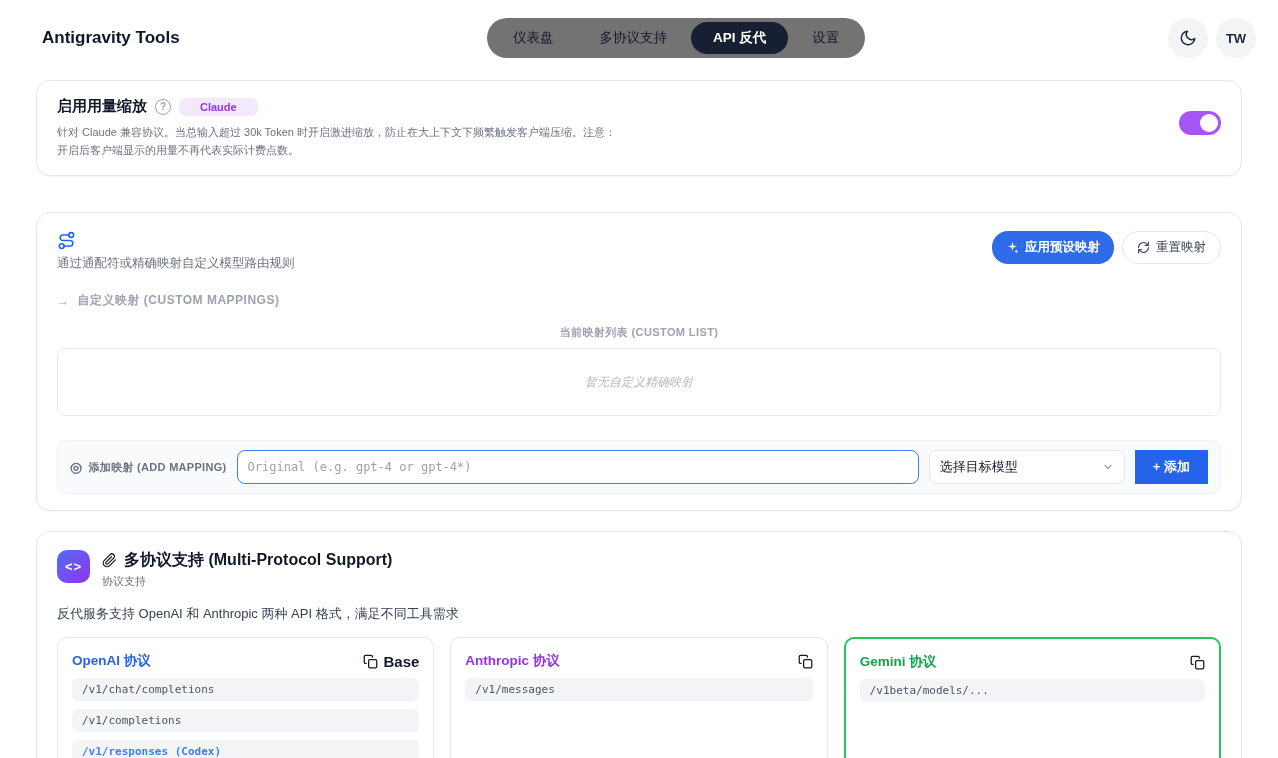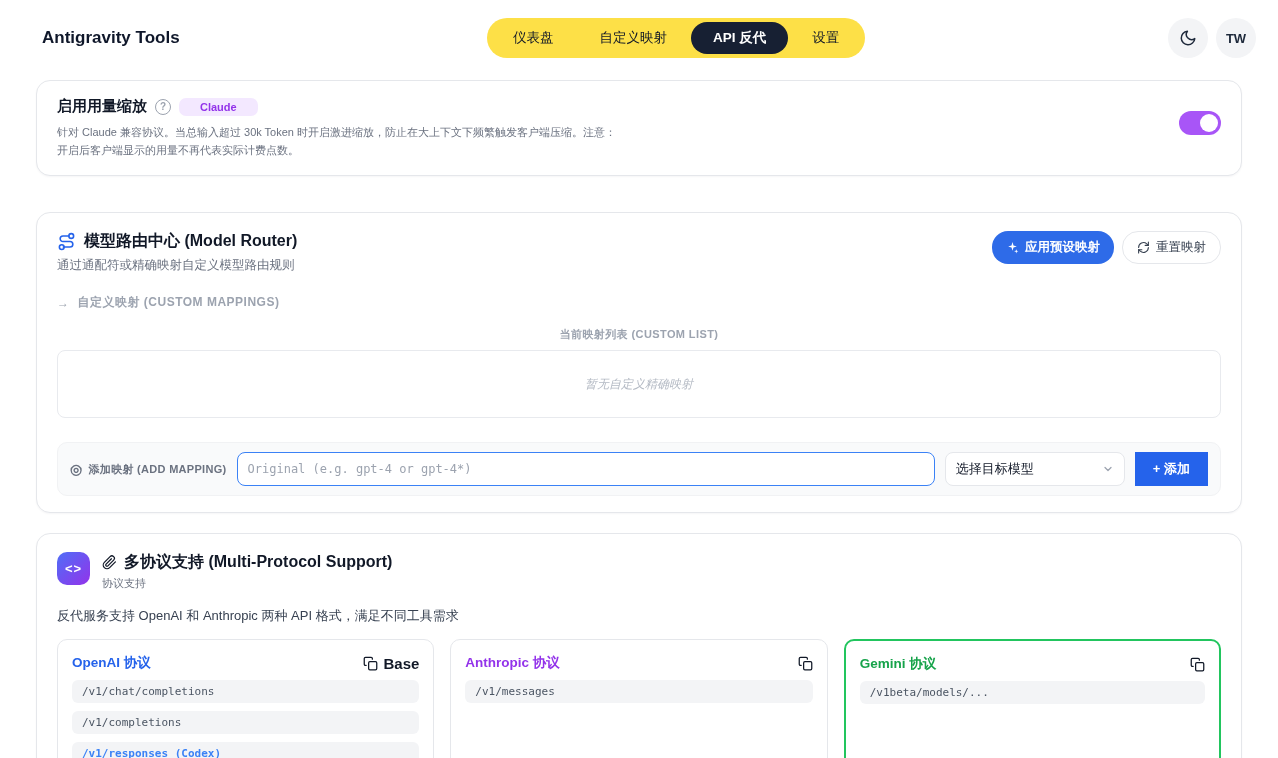--- a/index.html
+++ b/index.html
@@ -1,21 +1,21 @@
 <!DOCTYPE html>
 <html><head>
 <meta charset="utf-8">
 <style>
   * { margin:0; padding:0; box-sizing:border-box; }
   html,body { width:1278px; height:758px; background:#ffffff; font-family:"Liberation Sans", sans-serif; color:#111827; overflow:hidden; }
 
   
   .header { position:relative; height:76px; display:flex; align-items:center; background:#fff; }
   .app-title { position:absolute; left:42px; font-size:17px; font-weight:bold; color:#0f172a; }
-  .nav-pill { position:absolute; left:487px; top:18px; height:40px; background:#fde047; border-radius:20px; display:flex; align-items:flex-start; padding:4px; gap:2px; }
+  .nav-pill { position:absolute; left:487px; top:18px; height:40px; background:#737373; border-radius:20px; display:flex; align-items:flex-start; padding:4px; gap:2px; }
   .tab { height:32px; display:flex; align-items:center; padding:0 22px; border-radius:16px; font-size:13.5px; color:#111827; cursor:pointer; white-space:nowrap; }
   .tab.active { background:#172033; color:#ffffff; font-weight:bold; }
   .hdr-right { position:absolute; right:22px; top:18px; display:flex; gap:8px; align-items:center; }
   .circle-btn { width:40px; height:40px; border-radius:50%; background:#f3f4f6; display:flex; align-items:center; justify-content:center; cursor:pointer; }
   .avatar { font-size:13px; font-weight:bold; color:#1e293b; }
 
   
   .content { padding:4px 36px 0 36px; }
   .card { background:#fff; border:1px solid #e5e7eb; border-radius:14px; box-shadow:0 1px 2px rgba(16,24,40,.04); }
 
@@ -40,21 +40,21 @@
   .btn-pill-white { display:flex; align-items:center; gap:6px; background:#fff; color:#374151; border:1px solid #e5e7eb; font-size:12.5px; padding:7px 14px; border-radius:16px; cursor:pointer; font-family:inherit; }
   .section-label { margin-top:20px; display:flex; align-items:center; gap:8px; font-size:12px; font-weight:bold; color:#9ca3af; letter-spacing:.5px; }
   .list-label { margin-top:16px; font-size:11px; font-weight:bold; color:#9ca3af; letter-spacing:.4px;text-align:center; }
   .empty-box { margin-top:8px; border:1px solid #e8eaee; border-radius:8px; height:68px; display:flex; align-items:center; justify-content:center; }
   .empty-text { font-style:italic; font-size:12px; color:#b4bac4; }
   .add-row { margin-top:24px; background:#f9fafb; border:1px solid #f1f2f4; border-radius:10px; padding:9px 12px; display:flex; align-items:center; gap:10px; }
   .add-label { display:flex; align-items:center; gap:6px; font-size:11px; font-weight:bold; color:#6b7280; letter-spacing:.3px; white-space:nowrap; }
   .target-glyph { font-size:14px; color:#6b7280; }
   .add-input { flex:1; height:34px; border:1px solid #3b82f6; border-radius:8px; background:#fff; padding:0 10px; font-family:"DejaVu Sans Mono", monospace; font-size:12px; color:#111827; outline:none; }
   .add-input::placeholder { color:#9ca3af; }
-  .select-box { width:180px; height:34px; border:1px solid #e5e7eb; border-radius:8px; background:#fff; display:flex; align-items:center; justify-content:space-between; padding:0 10px; font-size:13px; color:#111827; cursor:pointer; flex:none;gap:29px; }
+  .select-box { width:196px; height:34px; border:1px solid #e5e7eb; border-radius:8px; background:#fff; display:flex; align-items:center; justify-content:space-between; padding:0 10px; font-size:13px; color:#111827; cursor:pointer; flex:none;gap:29px; }
   .btn-add { height:34px; padding:0 18px; background:#2563eb; border:none; border-radius:0; color:#fff; font-size:13px; font-weight:bold; cursor:pointer; font-family:inherit; }
 
   
   .proto-card { margin-top:20px; padding:18px 20px 18px 20px; }
   .proto-head { display:flex; align-items:flex-start; gap:12px; }
   .code-badge { width:33px; height:33px; border-radius:10px; background:linear-gradient(135deg,#4f6ef7,#9333ea); color:#fff; font-size:13px; font-weight:bold; display:flex; align-items:center; justify-content:center; letter-spacing:1px; flex:none; }
   .proto-title-row { display:flex; align-items:center; gap:7px; }
   .proto-title { font-size:16px; font-weight:bold; color:#111827; }
   .proto-sub { margin-top:3px; font-size:11px; color:#6b7280; }
   .proto-desc { margin-top:16px; font-size:13px; color:#374151; }
@@ -73,21 +73,21 @@
   svg { display:block; }
 </style>
 </head>
 <body>
 
 <div class="header">
   <div class="app-title">Antigravity Tools</div>
 
   <div class="nav-pill">
     <div class="tab">仪表盘</div>
-    <div class="tab">自定义映射</div>
+    <div class="tab">多协议支持</div>
     <div class="tab active">API 反代</div>
     <div class="tab">设置</div>
   </div>
 
   <div class="hdr-right">
     <div class="circle-btn">
       <span>
         <svg width="18" height="18" viewBox="0 0 24 24" fill="none" stroke="#1e293b" stroke-width="2" stroke-linecap="round" stroke-linejoin="round">
             <path d="M21 12.79A9 9 0 1 1 11.21 3 7 7 0 0 0 21 12.79z"></path>
           </svg>
@@ -122,21 +122,20 @@
     <div class="router-head">
       <div>
         <div class="router-title-row">
           <span>
             <svg width="19" height="19" viewBox="0 0 24 24" fill="none" stroke="#2563eb" stroke-width="2" stroke-linecap="round" stroke-linejoin="round">
                 <circle cx="6" cy="19" r="3"></circle>
                 <circle cx="18" cy="5" r="3"></circle>
                 <path d="M8 19h8.5a3.5 3.5 0 0 0 0-7h-9a3.5 3.5 0 0 1 0-7H15"></path>
               </svg>
           </span>
-          <span class="router-title">模型路由中心 (Model Router)</span>
         </div>
         <div class="router-sub">通过通配符或精确映射自定义模型路由规则</div>
       </div>
       <div class="head-btns">
         <button class="btn-pill-blue">
           <span>
             <svg width="13" height="13" viewBox="0 0 24 24" fill="#fff">
                 <path d="M12 2l1.8 6.2L20 10l-6.2 1.8L12 18l-1.8-6.2L4 10l6.2-1.8L12 2z"></path>
                 <path d="M19 15l.9 3.1L23 19l-3.1.9L19 23l-.9-3.1L15 19l3.1-.9L19 15z"></path>
               </svg>

